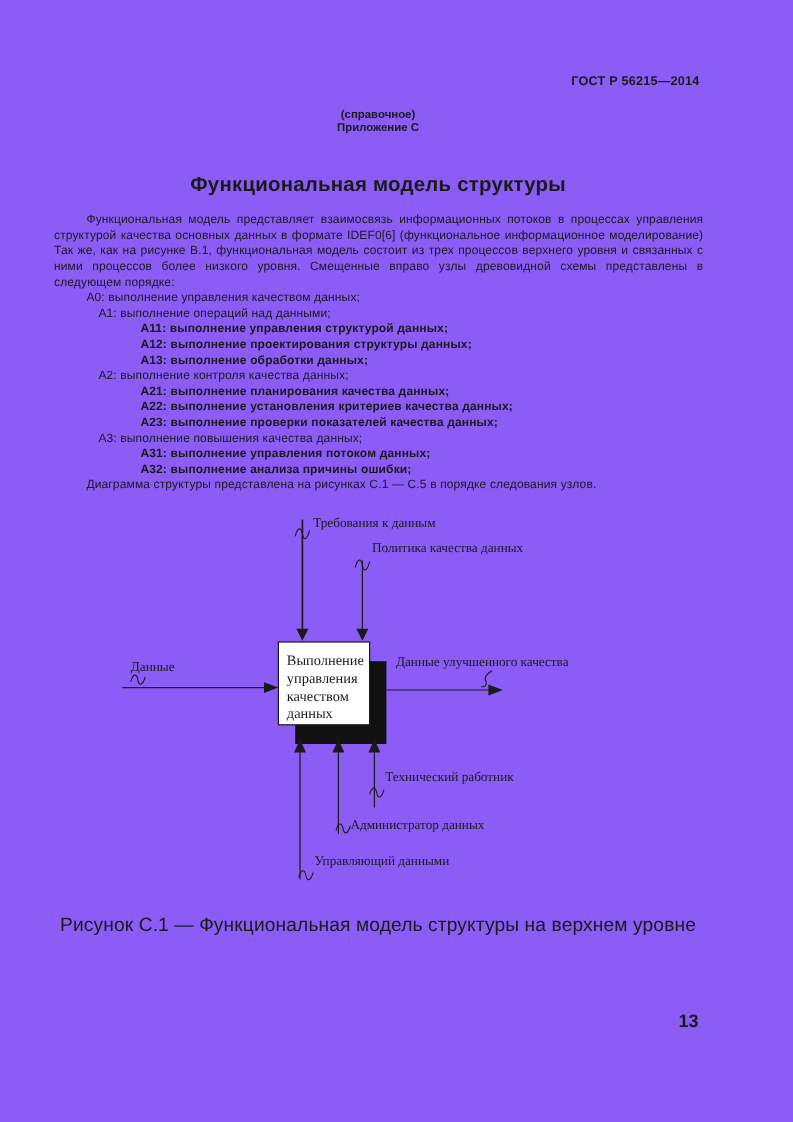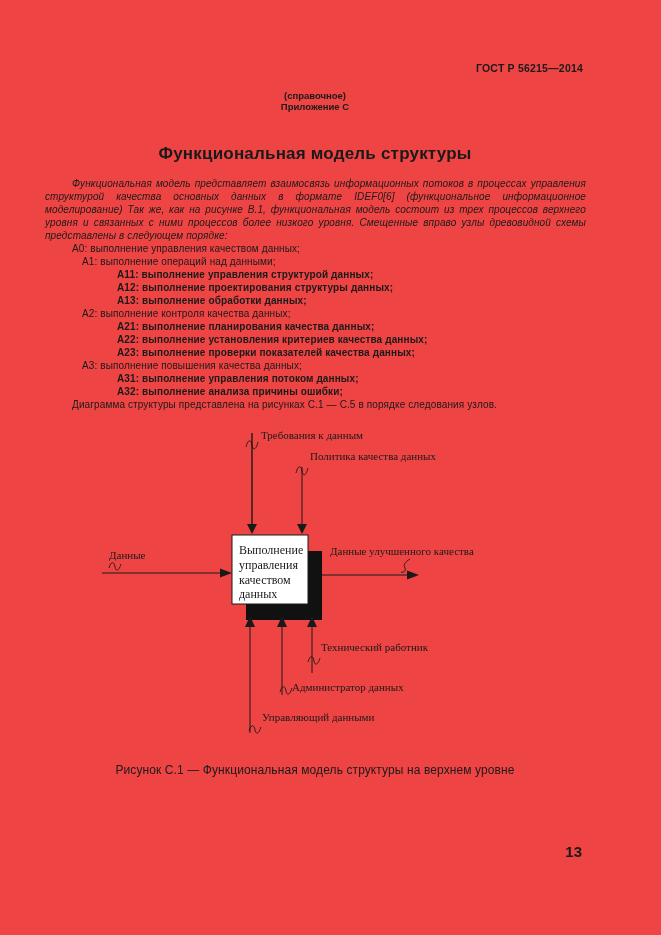--- a/index.html
+++ b/index.html
@@ -1,56 +1,56 @@
 <!DOCTYPE html>
 <html><head>
 <meta charset="utf-8">
 <style>
   html,body{margin:0;padding:0;background:#888;}
   .page{
     position:relative;
     width:661px;height:935px;
-    background:#ef4444;
+    background:#8b5cf6;
     font-family:"Liberation Sans","DejaVu Sans",sans-serif;
     color:#1a1a1a;
     overflow:hidden;
   }
   .gost-header{
     position:absolute;top:62px;right:78px;
     font-size:10.5px;font-weight:bold;letter-spacing:0.2px;
   }
   .appendix{
     position:absolute;top:90px;left:45px;width:540px;
     text-align:center;font-size:9.5px;font-weight:bold;line-height:11px;
   }
   .doc-title{
     position:absolute;top:144px;left:45px;width:540px;margin:0;
     text-align:center;font-size:17px;font-weight:bold;letter-spacing:0.2px;
   }
   .body-text{
     position:absolute;top:177px;left:45px;width:541px;
     font-size:10px;line-height:13px;letter-spacing:0.12px;
   }
-  .para{margin:0;text-align:justify;text-indent:27px;font-style:italic;}
+  .para{margin:0;text-align:justify;text-indent:27px;}
   .list-line{white-space:nowrap;}
   .ind1{padding-left:27px;}
   .ind2{padding-left:37px;}
   .ind3{padding-left:72px;font-weight:bold;}
   .diagram{
     position:absolute;top:420px;left:0;
   }
   .diagram text{
     font-family:"Liberation Serif","DejaVu Serif",serif;
     fill:#1a1a1a;
   }
   .dg-label{font-size:11px;}
   .dg-box-text{font-size:12px;}
   .caption{
     position:absolute;top:763px;left:45px;width:540px;
-    text-align:center;font-size:12px;letter-spacing:0.1px;
+    text-align:center;font-size:16px;letter-spacing:0.1px;
   }
   .page-number{
     position:absolute;top:843px;right:79px;
     font-size:15px;font-weight:bold;
   }
 </style>
 </head>
 <body>
 
 <div class="page">

